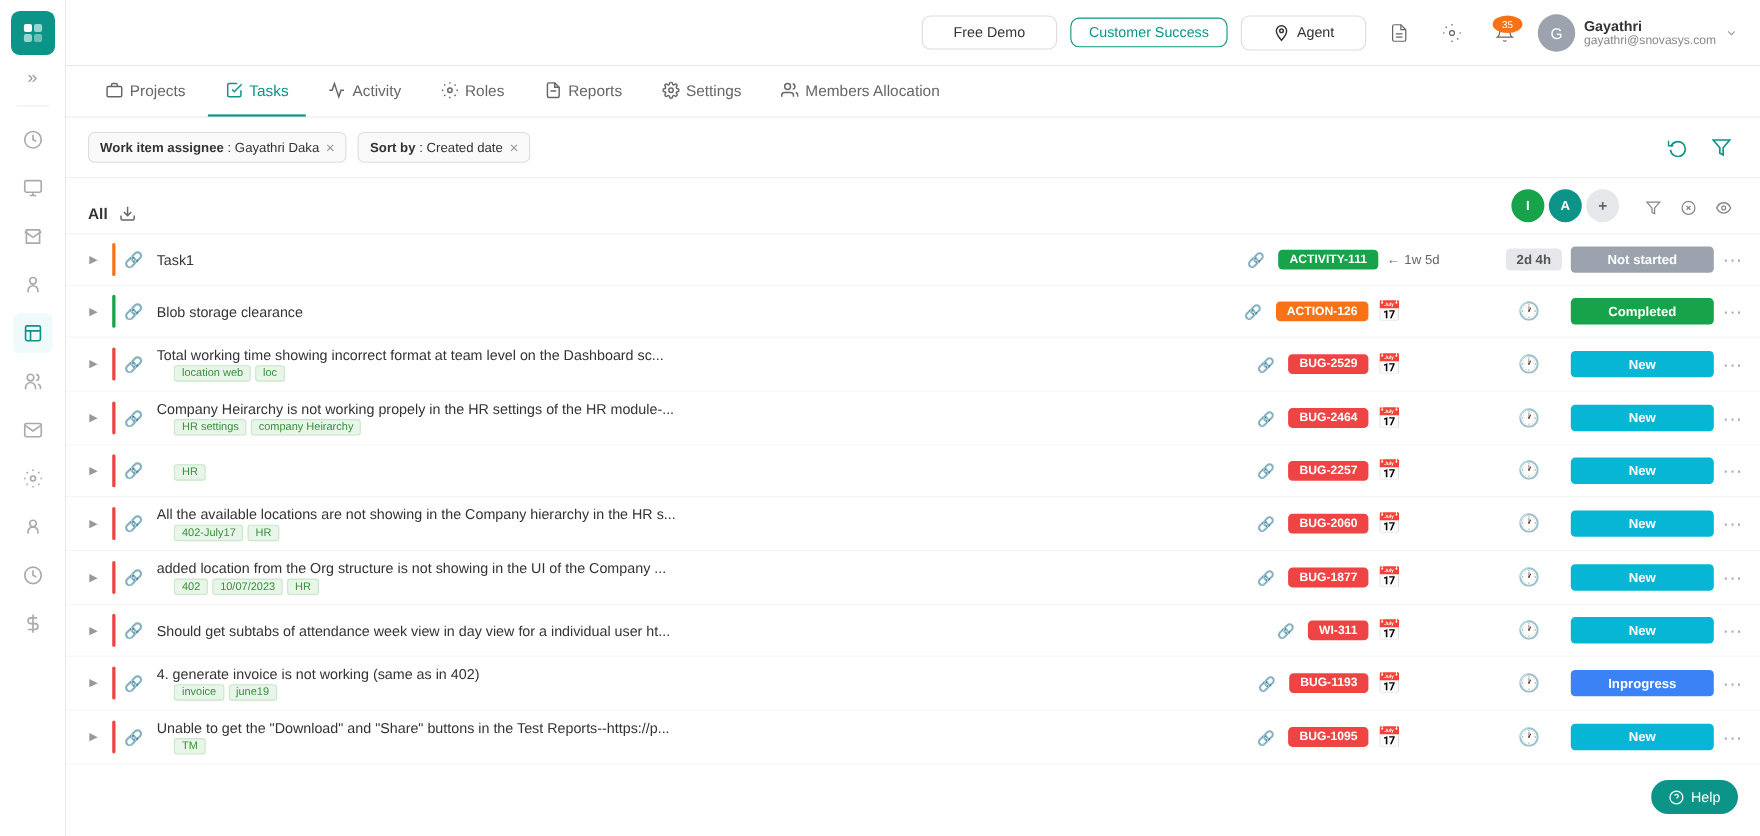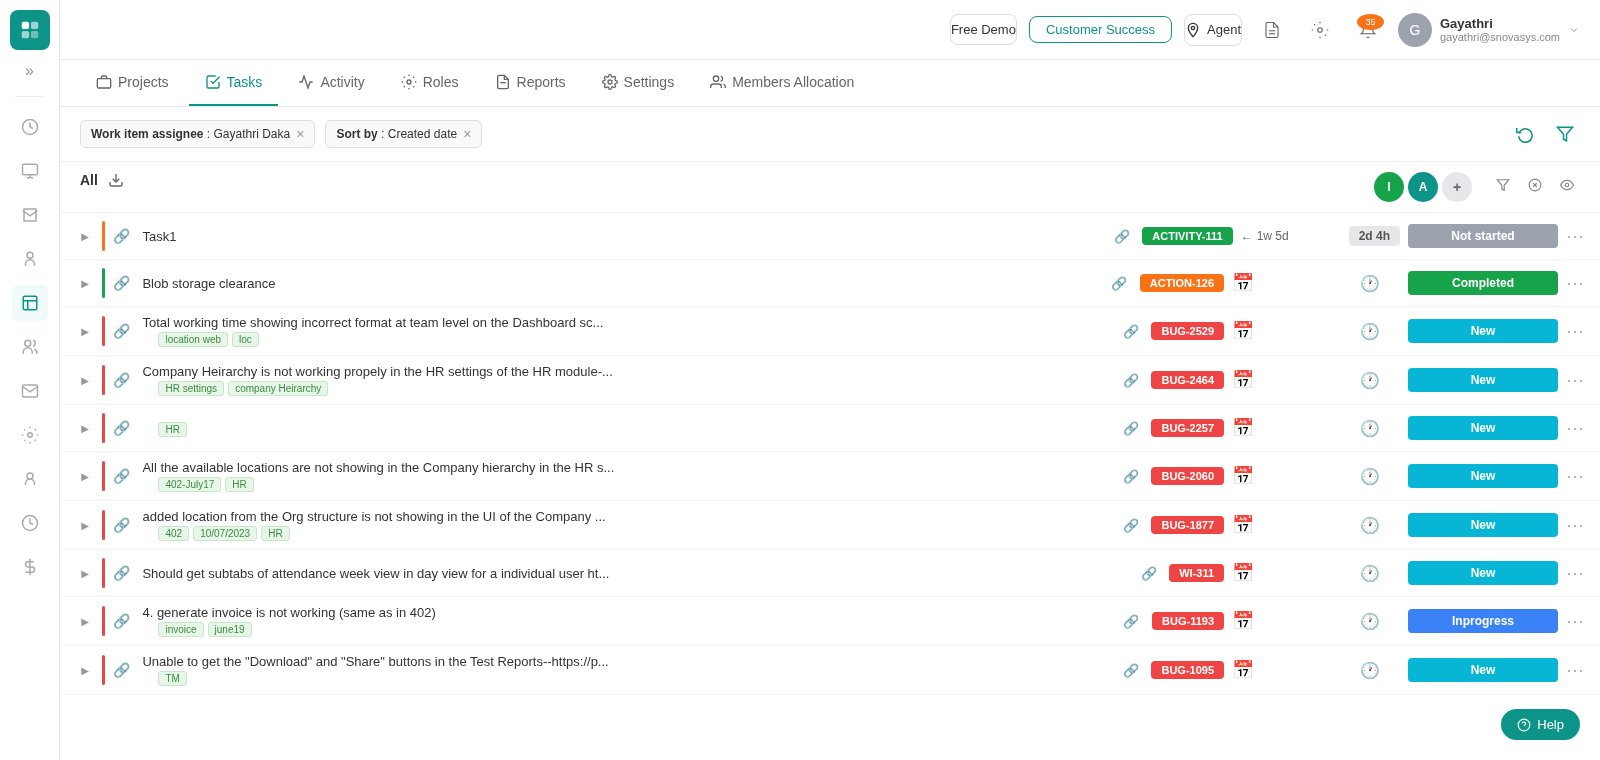--- a/index.html
+++ b/index.html
@@ -14,21 +14,21 @@
     .sidebar-divider { width: 30px; height: 1px; background: #eee; margin: 4px 0; }
 
     
     .main { flex: 1; display: flex; flex-direction: column; overflow: hidden; }
 
     
     .header { height: 60px; background: #fff; border-bottom: 1px solid #e8e8e8; display: flex; align-items: center; padding: 0 20px; gap: 12px; }
     .search-box { display: flex; align-items: center; gap: 8px; background: #f5f7fa; border: 1px solid #e0e0e0; border-radius: 8px; padding: 6px 12px; flex: 0 0 260px; }
     .search-box input { border: none; background: transparent; outline: none; font-size: 13px; color: #666; width: 180px; }
     .header-spacer { flex: 1; }
-    .header-btn { padding: 7px 0; border: 1px solid #ddd; border-radius: 8px; background: #fff; cursor: pointer; font-size: 13px; color: #333; }
+    .header-btn { padding: 7px 28px; border: 1px solid #ddd; border-radius: 8px; background: #fff; cursor: pointer; font-size: 13px; color: #333; }
     .header-btn.agent { display: flex; align-items: center; gap: 6px; }
     .header-icon-btn { width: 36px; height: 36px; display: flex; align-items: center; justify-content: center; cursor: pointer; color: #666; font-size: 16px; position: relative; }
     .notif-badge { position: absolute; top: 2px; right: 2px; background: #f97316; color: white; border-radius: 50%; width: 27px; height: 16px; font-size: 9px; display: flex; align-items: center; justify-content: center; }
     .user-info { display: flex; align-items: center; gap: 8px; cursor: pointer; }
     .user-avatar { width: 34px; height: 34px; background: #9ca3af; border-radius: 50%; display: flex; align-items: center; justify-content: center; color: white; font-size: 14px; }
     .user-name { font-size: 13px; font-weight: 600; }
     .user-email { font-size: 11px; color: #888; }
 
     
     .nav { background: #fff; border-bottom: 1px solid #e8e8e8; display: flex; align-items: center; padding: 0 20px; gap: 4px; }
@@ -38,21 +38,21 @@
 
     
     .filter-bar { padding: 12px 20px; background: #fff; border-bottom: 1px solid #f0f0f0; display: flex; align-items: center; gap: 10px; }
     .filter-chip { display: flex; align-items: center; gap: 6px; padding: 5px 10px; border: 1px solid #ddd; border-radius: 6px; background: #f9f9f9; font-size: 12px; }
     .filter-chip .close { cursor: pointer; color: #999; font-size: 14px; }
     .filter-spacer { flex: 1; }
     .filter-action-btn { width: 30px; height: 30px; display: flex; align-items: center; justify-content: center; cursor: pointer; color: #666; }
 
     
     .table-area { flex: 1; overflow-y: auto; background: #fff; }
-    .table-header { padding: 10px 20px; display: flex; align-items: flex-start; gap: 10px; border-bottom: 1px solid #f0f0f0; }
+    .table-header { padding: 10px 20px; display: flex; align-items: flex-end; gap: 10px; border-bottom: 1px solid #f0f0f0; }
     .table-header-label { font-size: 14px; font-weight: 600; color: #333; }
     .avatar-group { display: flex; gap: 4px; margin-left: auto; align-items: center; }
     .av { width: 30px; height: 30px; border-radius: 50%; display: flex; align-items: center; justify-content: center; color: white; font-size: 12px; font-weight: bold; cursor: pointer; }
     .av-green { background: #16a34a; }
     .av-teal { background: #0d9488; }
     .av-plus { background: #e5e7eb; color: #666; font-size: 14px; }
     .table-icons { display: flex; gap: 6px; align-items: center; margin-left: 8px; }
     .tbl-icon { width: 26px; height: 26px; display: flex; align-items: center; justify-content: center; cursor: pointer; color: #888; font-size: 14px; }
 
     
@@ -67,21 +67,21 @@
     .task-tags { display: flex; gap: 4px; flex-wrap: wrap; margin-top: 2px; padding-left: 16px; }
     .task-tag { padding: 1px 6px; border-radius: 3px; font-size: 10px; background: #e8f5e9; color: #388e3c; border: 1px solid #c8e6c9; }
     .link-icon { color: #f97316; font-size: 14px; margin-right: 4px; flex-shrink: 0; }
     .badge { padding: 3px 10px; border-radius: 4px; font-size: 11px; font-weight: bold; color: white; flex-shrink: 0; }
     .badge-activity { background: #16a34a; }
     .badge-action { background: #f97316; }
     .badge-bug { background: #ef4444; }
     .badge-wi { background: #ef4444; }
     .time-col { width: 100px; display: flex; align-items: center; gap: 4px; font-size: 12px; color: #666; flex-shrink: 0; }
     .duration-badge { background: #e5e7eb; color: #555; padding: 3px 10px; border-radius: 4px; font-size: 12px; font-weight: 600; flex-shrink: 0; }
-    .status-badge { width: 150px; text-align: center; padding: 5px 0; border-radius: 4px; font-size: 12px; font-weight: 600; flex-shrink: 0; }
+    .status-badge { width: 130px; text-align: center; padding: 5px 0; border-radius: 4px; font-size: 12px; font-weight: 600; flex-shrink: 0; }
     .status-notstarted { background: #9ca3af; color: white; }
     .status-completed { background: #16a34a; color: white; }
     .status-new { background: #06b6d4; color: white; }
     .status-inprogress { background: #3b82f6; color: white; }
     .more-btn { color: #aaa; font-size: 18px; cursor: pointer; flex-shrink: 0; }
 
     
     .help-btn { position: fixed; bottom: 20px; right: 20px; background: #0d9488; color: white; border-radius: 20px; padding: 8px 16px; font-size: 13px; cursor: pointer; display: flex; align-items: center; gap: 6px; z-index: 100; }
 
     

